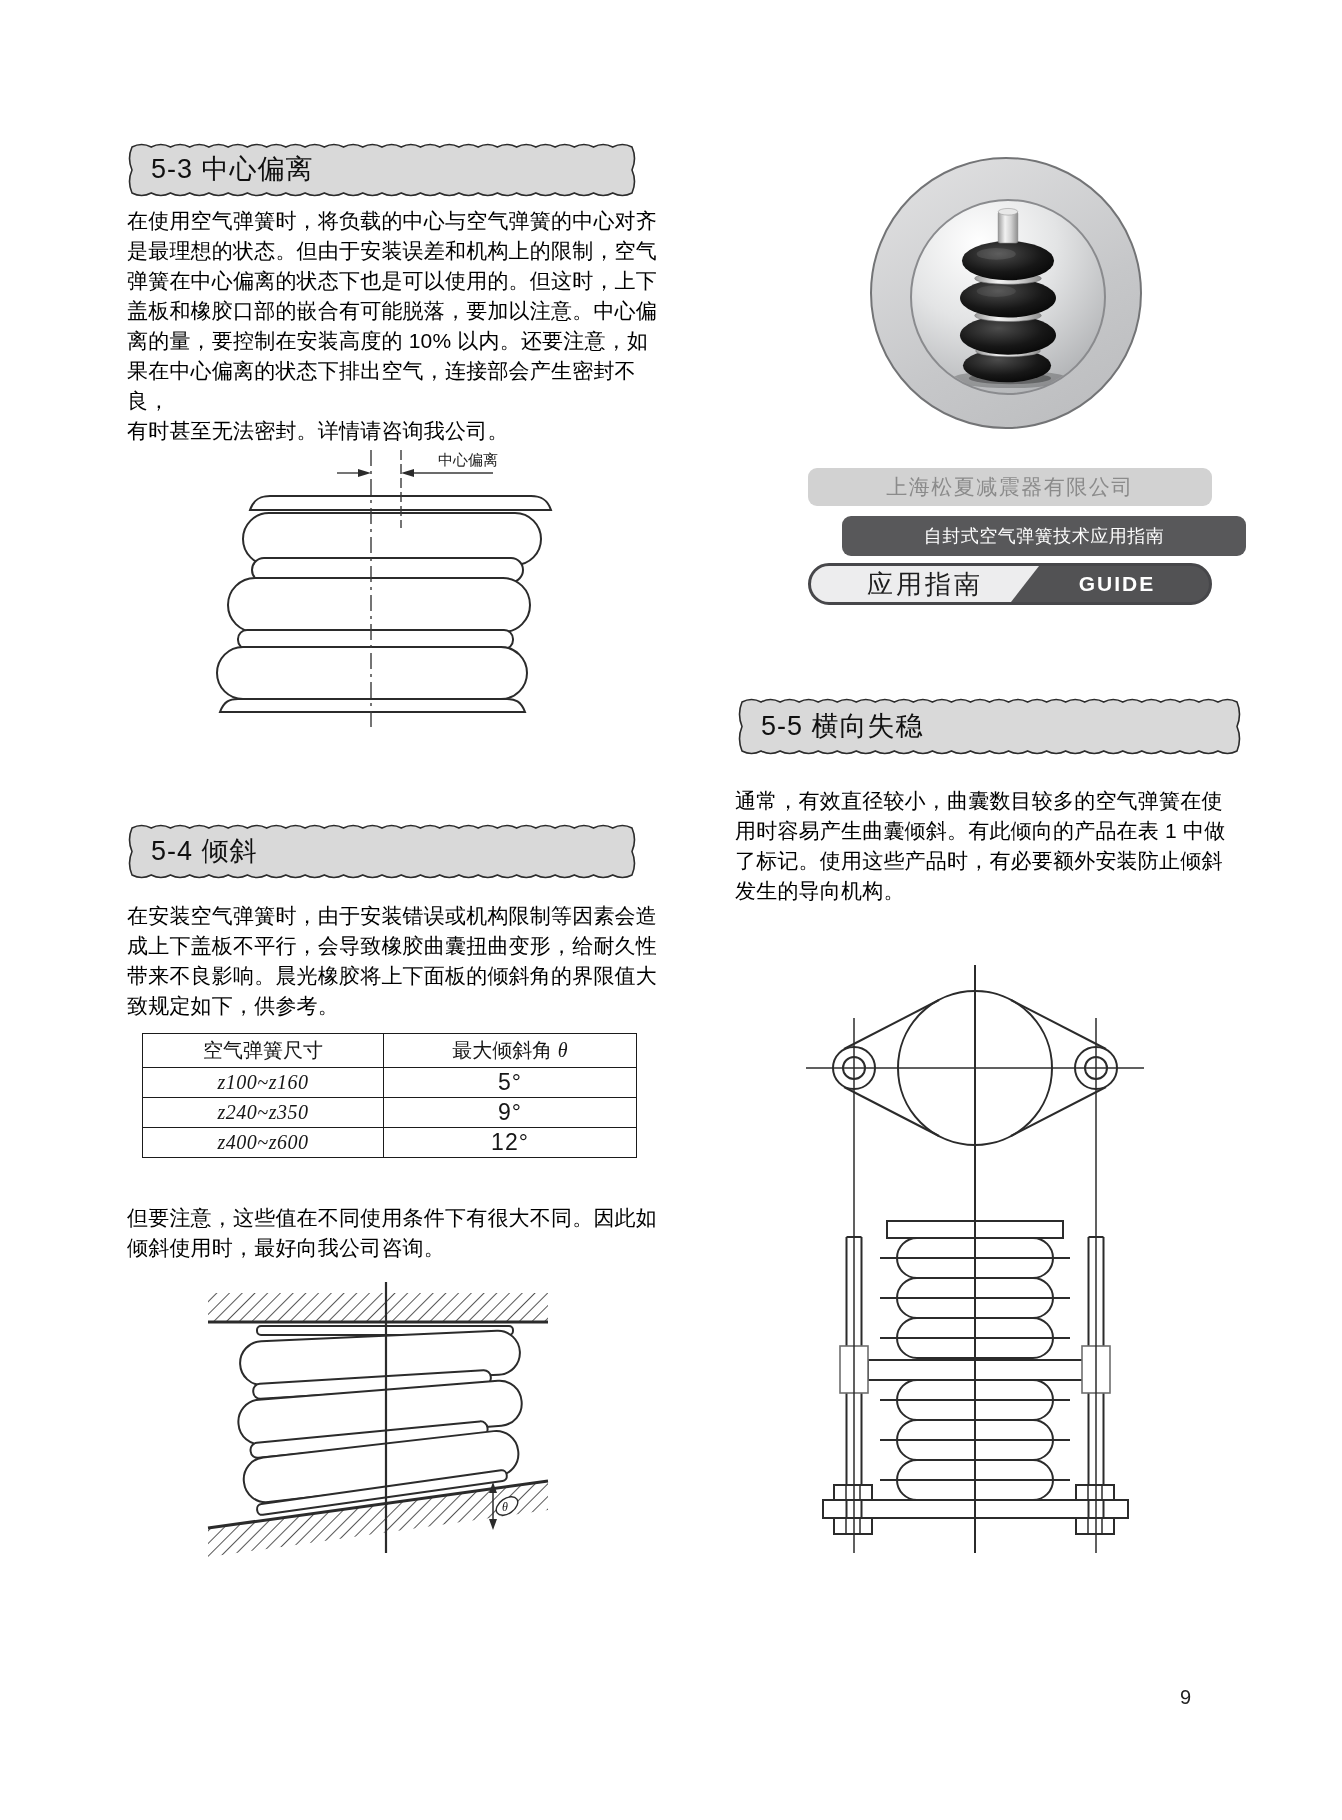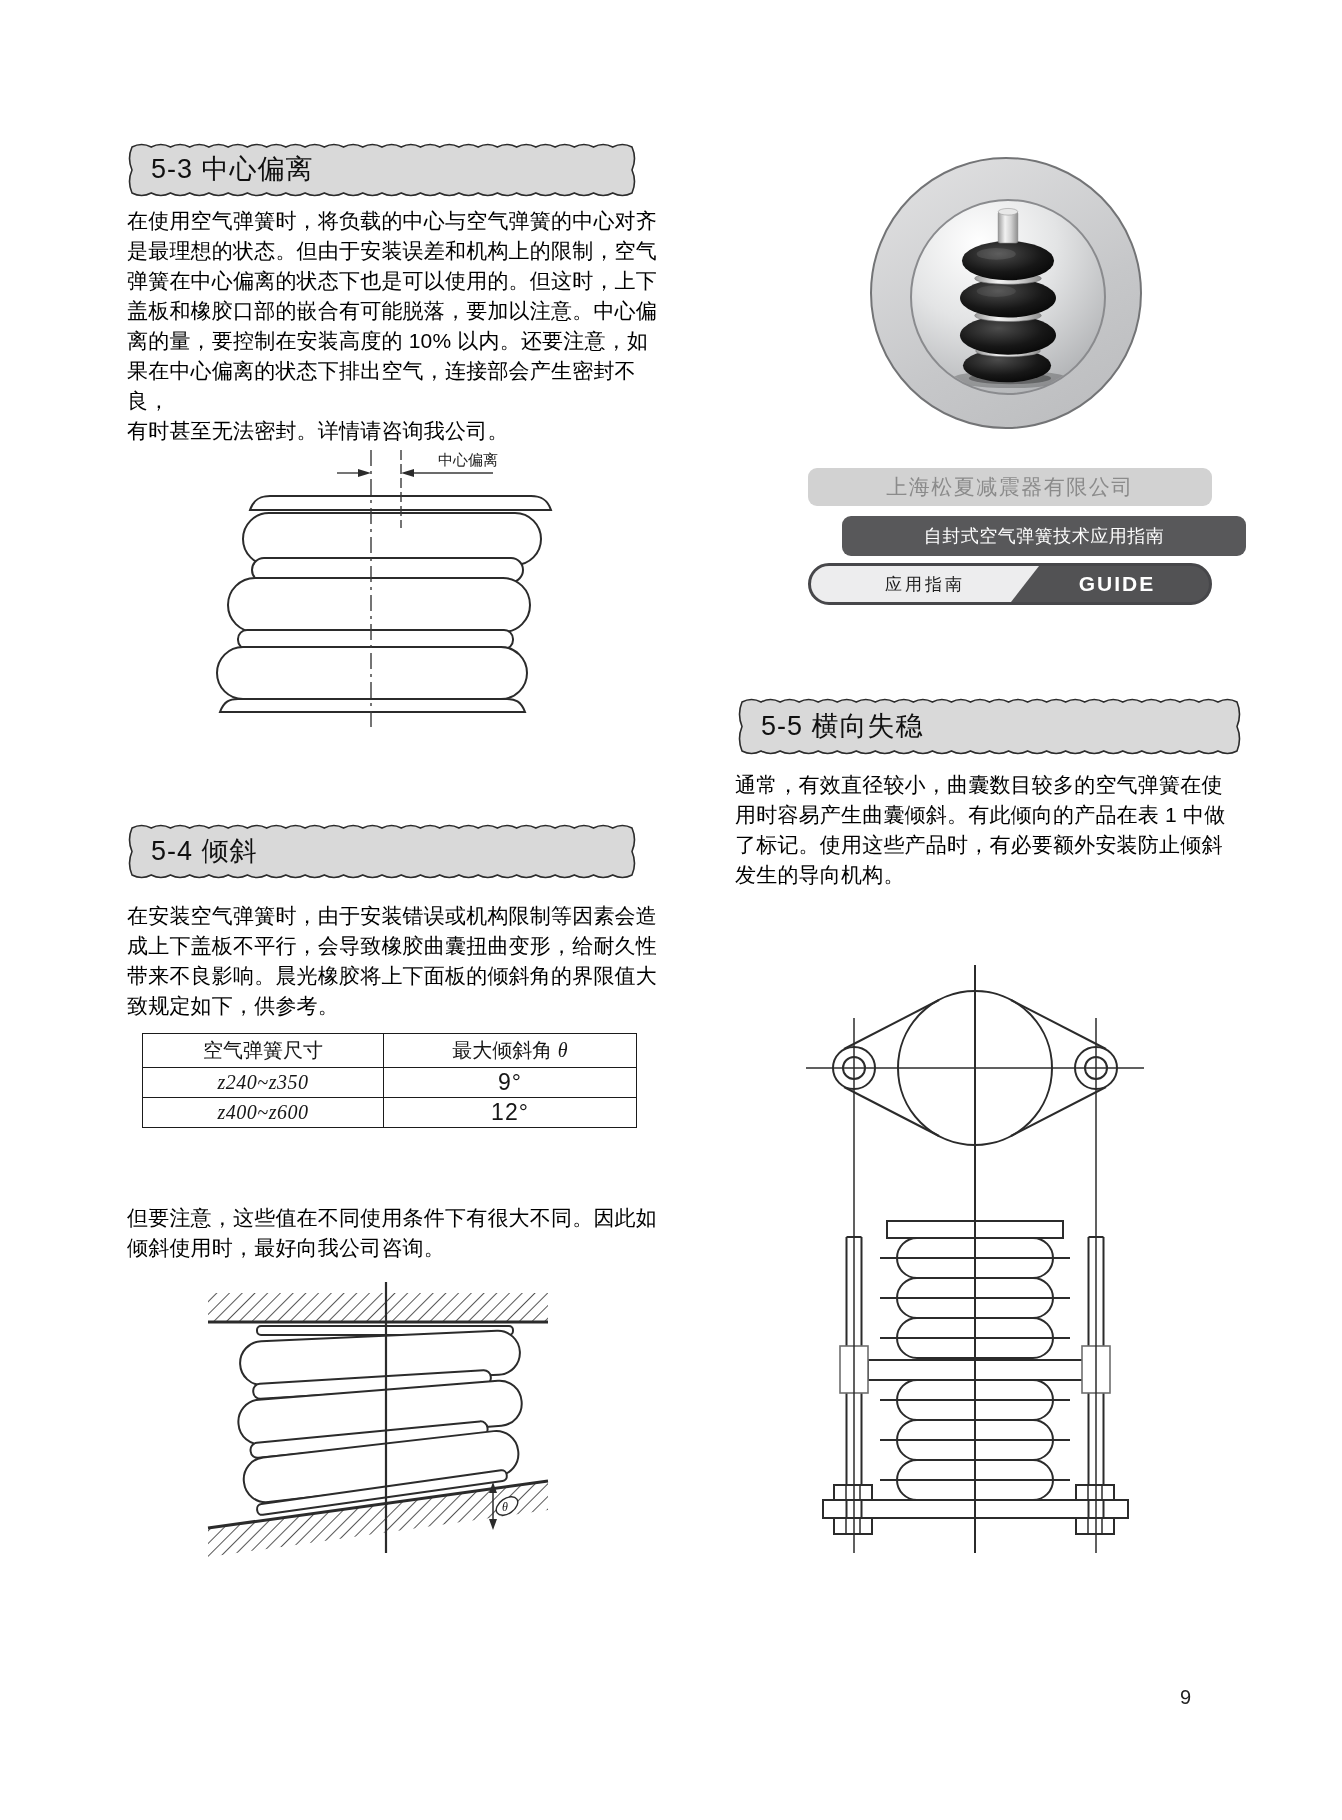--- a/index.html
+++ b/index.html
@@ -42,21 +42,21 @@
     font-size:18px;color:#ffffff;letter-spacing:0.5px;white-space:nowrap;margin-left:34px;
   }
   .badge{
     position:absolute;left:808px;top:563px;width:404px;height:42px;border-radius:21px;
     background:#525254;border:3px solid #47474a;box-sizing:border-box;overflow:hidden;
   }
   .badge-left{
     position:absolute;left:0;top:0;bottom:0;width:228px;background:#ededee;
     clip-path:polygon(0 0,100% 0,calc(100% - 28px) 100%,0 100%);
     display:flex;align-items:center;justify-content:center;
-    font-size:17px;color:#1d1d1d;letter-spacing:3px;
+    font-size:26px;color:#1d1d1d;letter-spacing:3px;
   }
   .badge-right{
     position:absolute;left:214px;right:0;top:0;bottom:0;
     display:flex;align-items:center;justify-content:center;
     font-size:21px;font-weight:bold;color:#ffffff;letter-spacing:2px;
   }
   
   .tilt-table{
     position:absolute;left:142px;top:1033px;border-collapse:collapse;table-layout:fixed;
     background:#fff;
@@ -127,20 +127,24 @@
 <div class="para" style="left:127px;top:901px;width:545px">在安装空气弹簧时，由于安装错误或机构限制等因素会造
 成上下盖板不平行，会导致橡胶曲囊扭曲变形，给耐久性
 带来不良影响。晨光橡胶将上下面板的倾斜角的界限值大
 致规定如下，供参考。</div>
 
 <table class="tilt-table">
   <tbody>
       <tr>
     <th class="col-size">空气弹簧尺寸</th>
     <th class="col-angle"><span>最大倾斜角</span>&nbsp;<span class="theta">θ</span></th>
+  </tr>
+  <tr>
+    <td class="cell-size">z100~z160</td>
+    <td class="cell-angle">5°</td>
   </tr>
   <tr>
     <td class="cell-size">z240~z350</td>
     <td class="cell-angle">9°</td>
   </tr>
   <tr>
     <td class="cell-size">z400~z600</td>
     <td class="cell-angle">12°</td>
   </tr>
 </tbody>
@@ -218,21 +222,21 @@
   <div class="badge-right">GUIDE</div>
 </div>
 
 <div class="ribbon" style="left:737px;top:697px;width:505px;height:59px">
   <svg class="wavy" viewBox="0 0 505 59">
     <path fill="#d9d9d9" stroke="#2b2b2b" stroke-width="1.6" d="M 5 5 q 9.51923076923077 -5 19.03846153846154 0 q 9.51923076923077 -5 19.03846153846154 0 q 9.51923076923077 -5 19.03846153846154 0 q 9.51923076923077 -5 19.03846153846154 0 q 9.51923076923077 -5 19.03846153846154 0 q 9.51923076923077 -5 19.03846153846154 0 q 9.51923076923077 -5 19.03846153846154 0 q 9.51923076923077 -5 19.03846153846154 0 q 9.51923076923077 -5 19.03846153846154 0 q 9.51923076923077 -5 19.03846153846154 0 q 9.51923076923077 -5 19.03846153846154 0 q 9.51923076923077 -5 19.03846153846154 0 q 9.51923076923077 -5 19.03846153846154 0 q 9.51923076923077 -5 19.03846153846154 0 q 9.51923076923077 -5 19.03846153846154 0 q 9.51923076923077 -5 19.03846153846154 0 q 9.51923076923077 -5 19.03846153846154 0 q 9.51923076923077 -5 19.03846153846154 0 q 9.51923076923077 -5 19.03846153846154 0 q 9.51923076923077 -5 19.03846153846154 0 q 9.51923076923077 -5 19.03846153846154 0 q 9.51923076923077 -5 19.03846153846154 0 q 9.51923076923077 -5 19.03846153846154 0 q 9.51923076923077 -5 19.03846153846154 0 q 9.51923076923077 -5 19.03846153846154 0 q 9.51923076923077 -5 19.03846153846154 0 q 5 12.25 0 24.5 q 5 12.25 0 24.5 q -9.51923076923077 5 -19.03846153846154 0 q -9.51923076923077 5 -19.03846153846154 0 q -9.51923076923077 5 -19.03846153846154 0 q -9.51923076923077 5 -19.03846153846154 0 q -9.51923076923077 5 -19.03846153846154 0 q -9.51923076923077 5 -19.03846153846154 0 q -9.51923076923077 5 -19.03846153846154 0 q -9.51923076923077 5 -19.03846153846154 0 q -9.51923076923077 5 -19.03846153846154 0 q -9.51923076923077 5 -19.03846153846154 0 q -9.51923076923077 5 -19.03846153846154 0 q -9.51923076923077 5 -19.03846153846154 0 q -9.51923076923077 5 -19.03846153846154 0 q -9.51923076923077 5 -19.03846153846154 0 q -9.51923076923077 5 -19.03846153846154 0 q -9.51923076923077 5 -19.03846153846154 0 q -9.51923076923077 5 -19.03846153846154 0 q -9.51923076923077 5 -19.03846153846154 0 q -9.51923076923077 5 -19.03846153846154 0 q -9.51923076923077 5 -19.03846153846154 0 q -9.51923076923077 5 -19.03846153846154 0 q -9.51923076923077 5 -19.03846153846154 0 q -9.51923076923077 5 -19.03846153846154 0 q -9.51923076923077 5 -19.03846153846154 0 q -9.51923076923077 5 -19.03846153846154 0 q -9.51923076923077 5 -19.03846153846154 0 q -5 -12.25 0 -24.5 q -5 -12.25 0 -24.5 Z"></path>
   </svg>
   <span class="ribbon-title">5-5 横向失稳</span>
 </div>
 
-<div class="para" style="left:735px;top:770px;width:510px">通常，有效直径较小，曲囊数目较多的空气弹簧在使
+<div class="para" style="left:735px;top:786px;width:510px">通常，有效直径较小，曲囊数目较多的空气弹簧在使
 用时容易产生曲囊倾斜。有此倾向的产品在表 1 中做
 了标记。使用这些产品时，有必要额外安装防止倾斜
 发生的导向机构。</div>
 
 <svg class="abs" style="left:790px;top:950px" width="370" height="620" viewBox="0 0 370 620">
 
   <g fill="none" stroke="#2b2b2b" stroke-width="2">
     <circle cx="185" cy="118" r="77"></circle>
     <line x1="54" y1="99" x2="149" y2="50"></line>
     <line x1="54" y1="137" x2="149" y2="186"></line>

